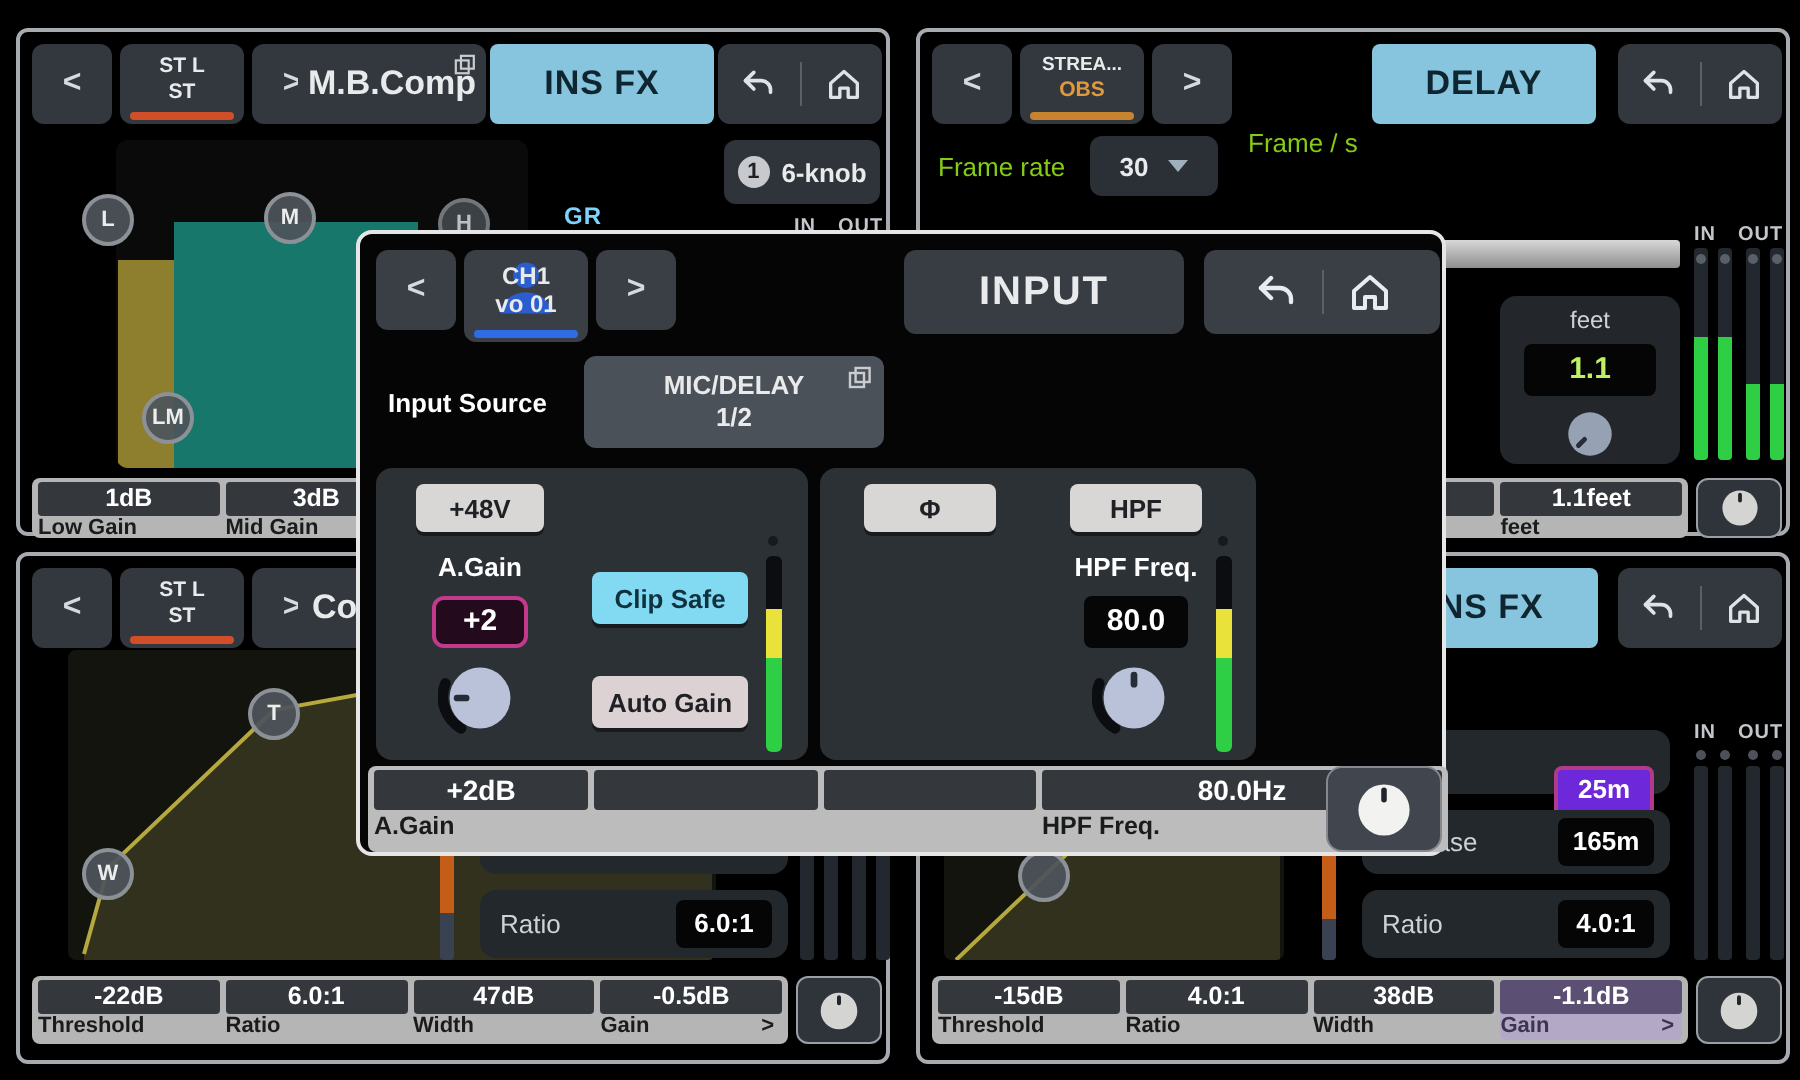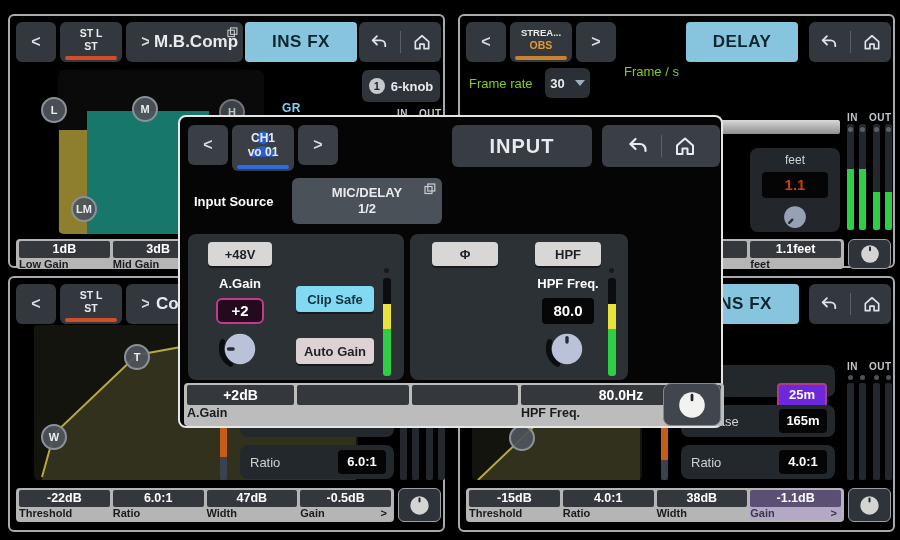--- a/index.html
+++ b/index.html
@@ -154,29 +154,29 @@
       <svg viewBox="0 0 24 24" width="20" height="20">
           <path d="M9.5 5 4.5 10 9.5 15" fill="none" stroke="#dfe3e8" stroke-width="2.2" stroke-linejoin="round" stroke-linecap="round"></path>
           <path d="M4.5 10 H14 a5.5 5.5 0 0 1 5.5 5.5 V17" fill="none" stroke="#dfe3e8" stroke-width="2.2" stroke-linecap="round"></path>
         </svg>
       <span class="sep"></span>
       <svg viewBox="0 0 24 24" width="20" height="20">
           <path d="M4 11.5 12 4.5 20 11.5 V20 H14.5 V14.5 H9.5 V20 H4 Z" fill="none" stroke="#dfe3e8" stroke-width="2" stroke-linejoin="round"></path>
         </svg>
     </div>
     <span class="lbl" style="left:9px;top:60px;">Frame rate</span>
-    <div class="btn" style="left:85px;top:52px;width:45px;height:30px;background:#2b3036;font-size:13px;gap:10px;">
+    <div class="btn" style="left:85px;top:52px;width:64px;height:30px;background:#2b3036;font-size:13px;gap:10px;">
       <span>30</span>
       <span style="width:0;height:0;border-left:5px solid transparent;border-right:5px solid transparent;border-top:6px solid #9fb0bd;"></span>
     </div>
     <span class="lbl" style="left:164px;top:48px;">Frame / s</span>
     <div class="abs" style="left:12px;top:104px;width:368px;height:14px;border-radius:2px;background:linear-gradient(to bottom,#d8d8d8,#8e8e8e);"></div>
     <div class="abs" style="left:290px;top:132px;width:90px;height:84px;background:#23272c;border-radius:8px;">
       <div style="text-align:center;color:#cfd2d5;font-size:12px;padding-top:5px;">feet</div>
-      <div class="abs" style="left:12px;top:24px;width:66px;height:26px;background:#050505;border-radius:4px;color:#c2410c;font-weight:700;font-size:15px;text-align:center;line-height:26px;">1.1</div>
+      <div class="abs" style="left:12px;top:24px;width:66px;height:26px;background:#050505;border-radius:4px;color:#bef264;font-weight:700;font-size:15px;text-align:center;line-height:26px;">1.1</div>
       <svg class="abs" style="left:30px;top:54px;" viewBox="0 0 40 40" width="30" height="30">
         <circle cx="20" cy="20" r="14.5" fill="#97a1b4"></circle>
         <g transform="rotate(-135 20 20)">
             <rect x="18.4" y="7.5" width="3.2" height="9" rx="1.6" fill="#262c38"></rect>
           </g>
       </svg>
     </div>
     <span class="smlbl" style="left:387px;top:96px;">IN</span>
     <span class="smlbl" style="left:409px;top:96px;">OUT</span>
     <div class="vmeter" style="left:387px;top:108px;height:106px;background:linear-gradient(to bottom,#23272e 0 42%,#2fcf45 42% 100%);"></div>

